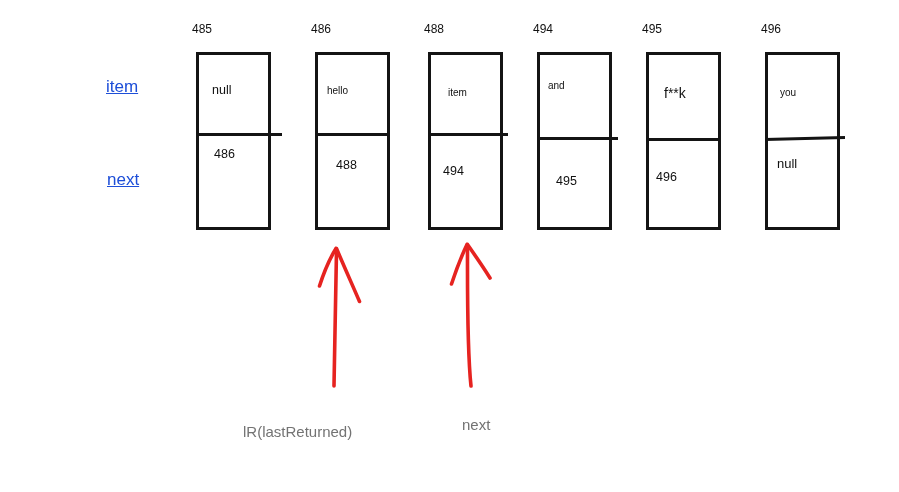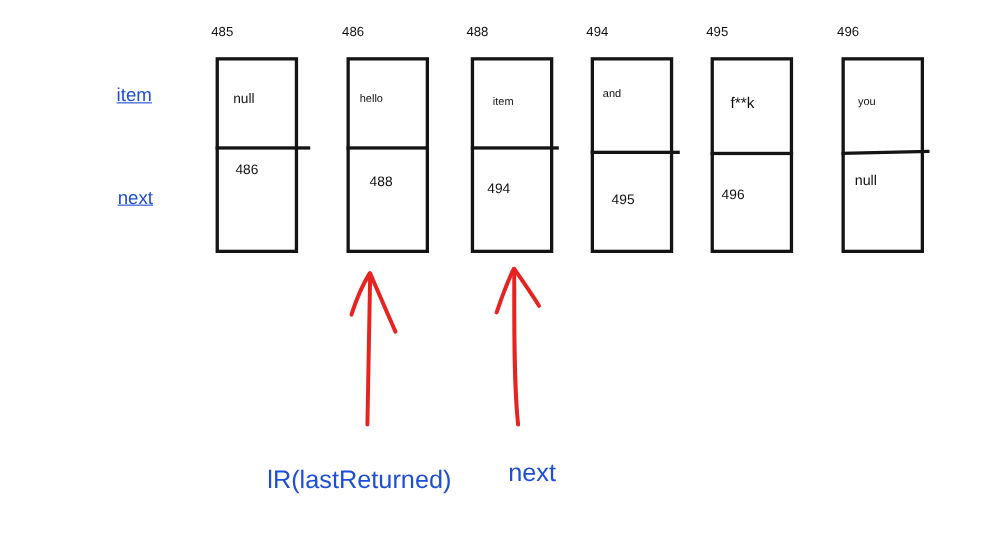--- a/index.html
+++ b/index.html
@@ -14,21 +14,21 @@
   .side-note{position:absolute;left:34px;top:127px;font-size:12.5px;color:#1b1b1b;}
   
   .node{position:absolute;top:52px;width:75px;height:178px;}
   .addr{position:absolute;top:-30px;left:-4px;width:78px;font-size:12px;color:#111;}
   .box{position:absolute;left:0;top:0;width:75px;height:178px;border:3px solid #141414;box-sizing:border-box;background:#fff;}
   .divider{position:absolute;left:-3px;top:78px;height:3px;background:#141414;}
   .item-val{position:absolute;font-size:10px;color:#111;white-space:nowrap;}
   .next-val{position:absolute;font-size:12.5px;color:#111;white-space:nowrap;}
   
   .arrows{position:absolute;left:300px;top:238px;width:210px;height:152px;}
-  .red-label{position:absolute;color:#1d4ed8;font-size:23px;white-space:nowrap;}
+  .red-label{position:absolute;color:#737373;font-size:15px;white-space:nowrap;}
   .lr-label{left:243px;top:423px;}
   .nx-label{left:462px;top:416px;}
   
   .watermark{position:absolute;right:6px;bottom:8px;font-size:16px;color:#cccccc;
     text-shadow:1px 1px 1px #ffffff;letter-spacing:0.5px;}
 </style>
 </head>
 <body>
 
 <div class="stage">

